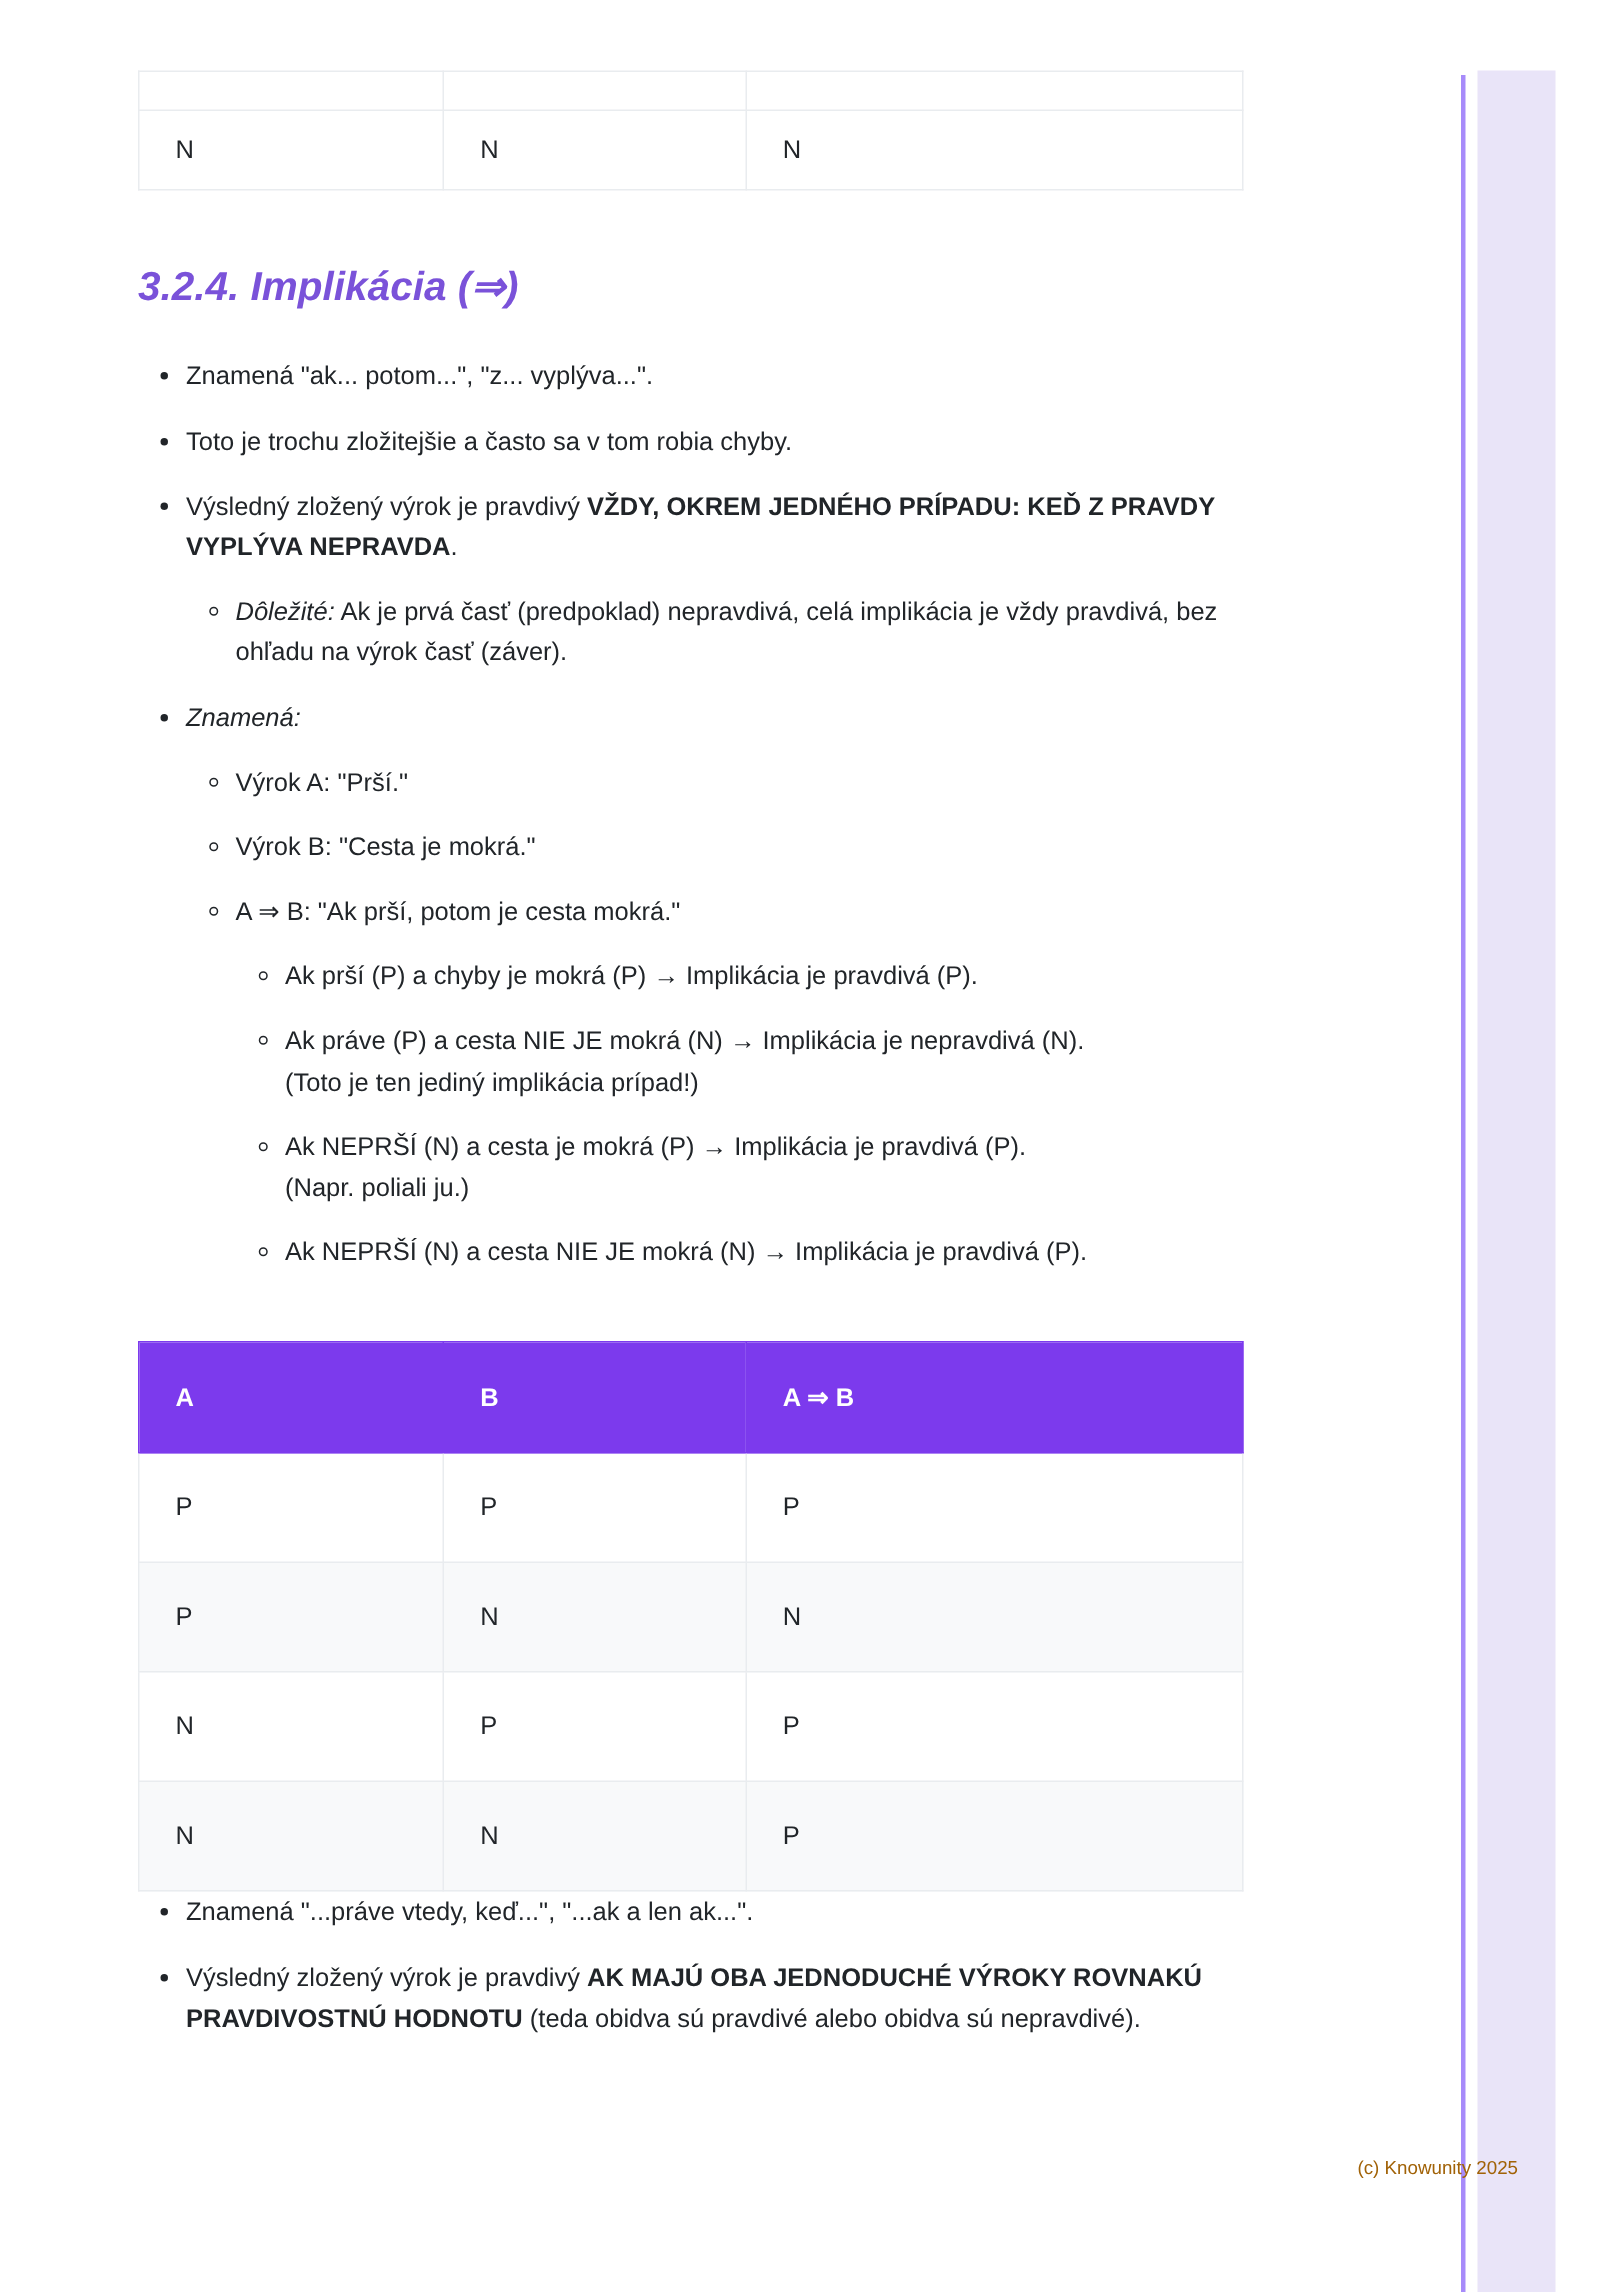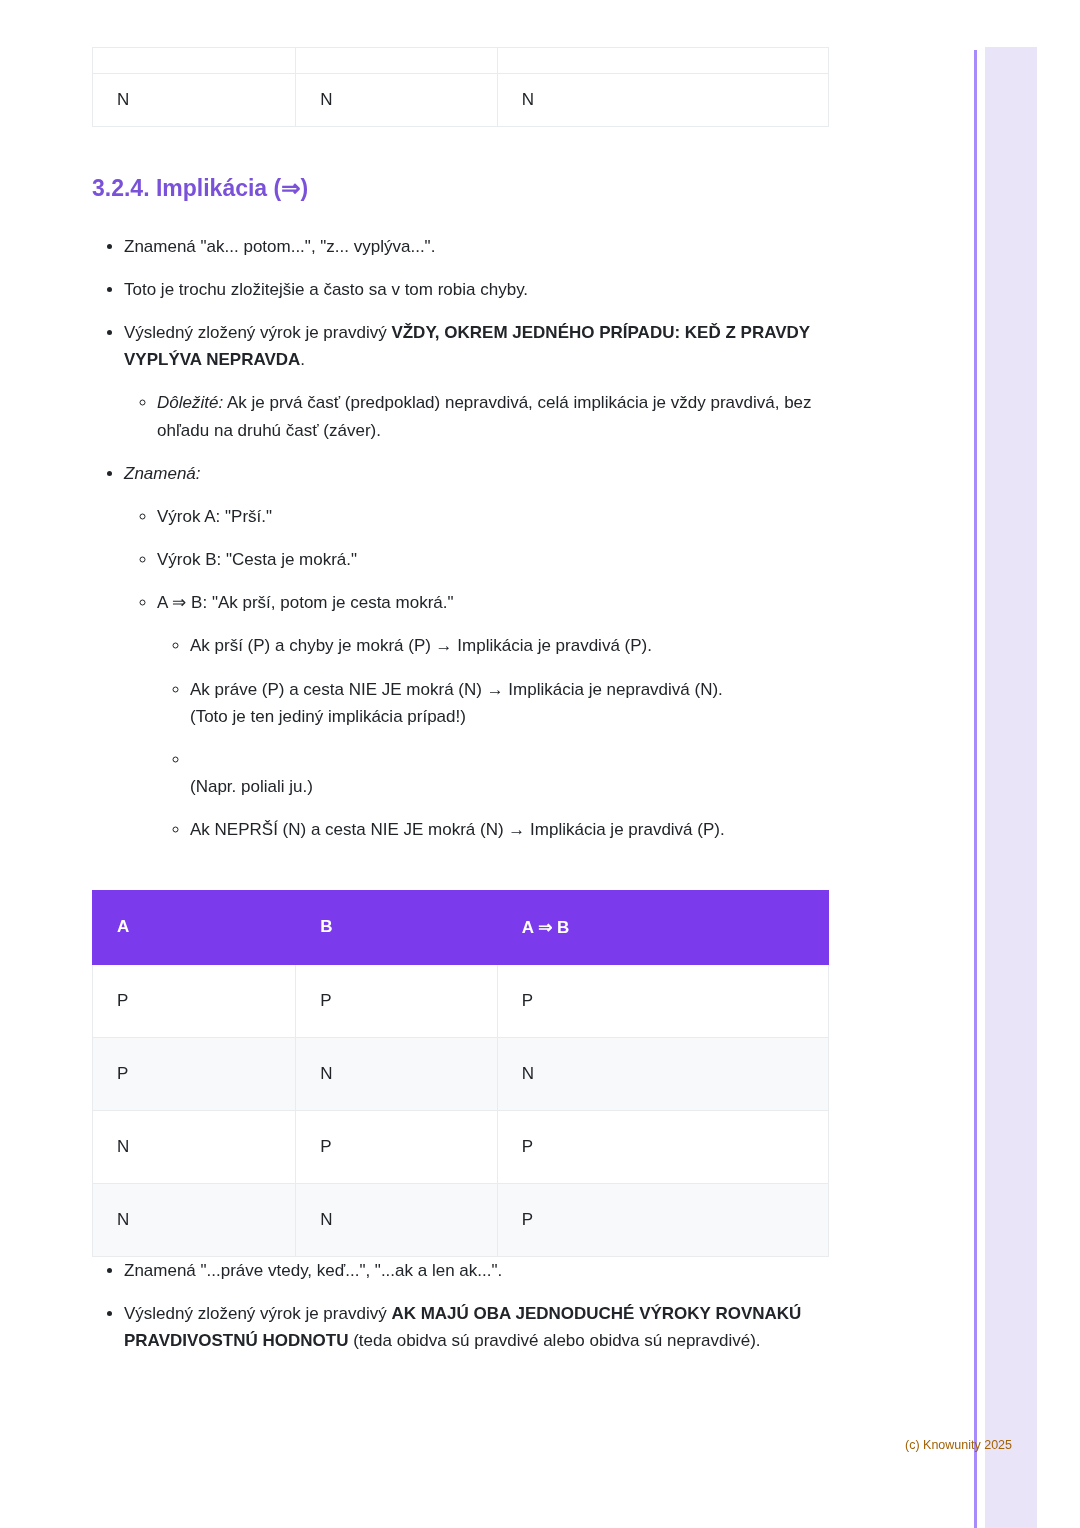--- a/index.html
+++ b/index.html
@@ -43,24 +43,25 @@
     color: #ffffff;
     font-weight: 700;
     padding: 26px 24px;
     border: 1px solid #7c3aed;
   }
   .truth-table td { padding: 26px 24px; background: #ffffff; }
   .truth-table tbody tr:nth-child(even) td { background: #f8f9fa; }
   
   h2 {
     color: #7a52d9;
-    font-size: 23px;
+    font-size: 27px;
     font-weight: 700;
     margin: 48px 0 30px 0;
     line-height: 1.2;
+    font-style: italic;
   }
   
   ul { margin: 0; padding-left: 32px; font-size: 17px; }
   li { margin-bottom: 16px; line-height: 1.6; }
   ul.l1 { list-style: disc; }
   ul.l2, ul.l3 { list-style: circle; padding-left: 33px; margin-top: 16px; }
   strong { font-weight: 700; }
   em { }
   
   .side-line {
@@ -120,21 +121,21 @@
     <li>
       <span>Znamená "ak... potom...", "z... vyplýva...".</span>
     </li>
     <li>
       <span>Toto je trochu zložitejšie a často sa v tom robia chyby.</span>
     </li>
     <li>
       <span>Výsledný zložený výrok je pravdivý </span><strong>VŽDY, OKREM JEDNÉHO PRÍPADU: KEĎ Z PRAVDY VYPLÝVA NEPRAVDA</strong><span>.</span>
       <ul class="l2">
         <li>
-          <em>Dôležité:</em><span> Ak je prvá časť (predpoklad) nepravdivá, celá implikácia je vždy pravdivá, bez ohľadu na druhú časť (záver).</span>
+          <em>Dôležité:</em><span> Ak je prvá časť (predpoklad) nepravdivá, celá implikácia je vždy pravdivá, bez ohľadu na výrok časť (záver).</span>
         </li>
       </ul>
     </li>
     <li>
       <em>Znamená:</em>
       <ul class="l2">
         <li>
           <span>Výrok A: "Prší."</span>
         </li>
         <li>
@@ -144,21 +145,21 @@
           <span>A ⇒ B: "Ak prší, potom je cesta mokrá."</span>
           <ul class="l3">
             <li>
               <span>Ak prší (P) a chyby je mokrá (P) → Implikácia je pravdivá (P).</span>
             </li>
             <li>
               <span>Ak práve (P) a cesta NIE JE mokrá (N) → Implikácia je nepravdivá (N).</span><br>
               <span>(Toto je ten jediný implikácia prípad!)</span>
             </li>
             <li>
-              <br>
+              <span>Ak NEPRŠÍ (N) a cesta je mokrá (P) → Implikácia je pravdivá (P).</span><br>
               <span>(Napr. poliali ju.)</span>
             </li>
             <li>
               <span>Ak NEPRŠÍ (N) a cesta NIE JE mokrá (N) → Implikácia je pravdivá (P).</span>
             </li>
           </ul>
         </li>
       </ul>
     </li>
   </ul>

